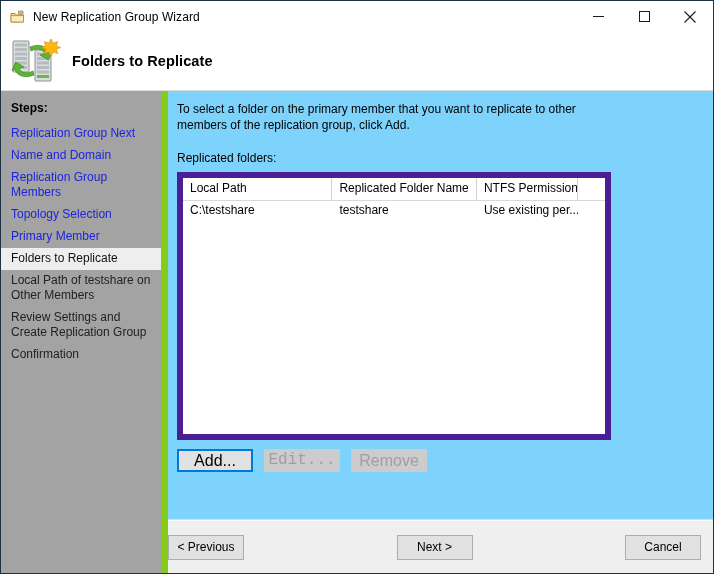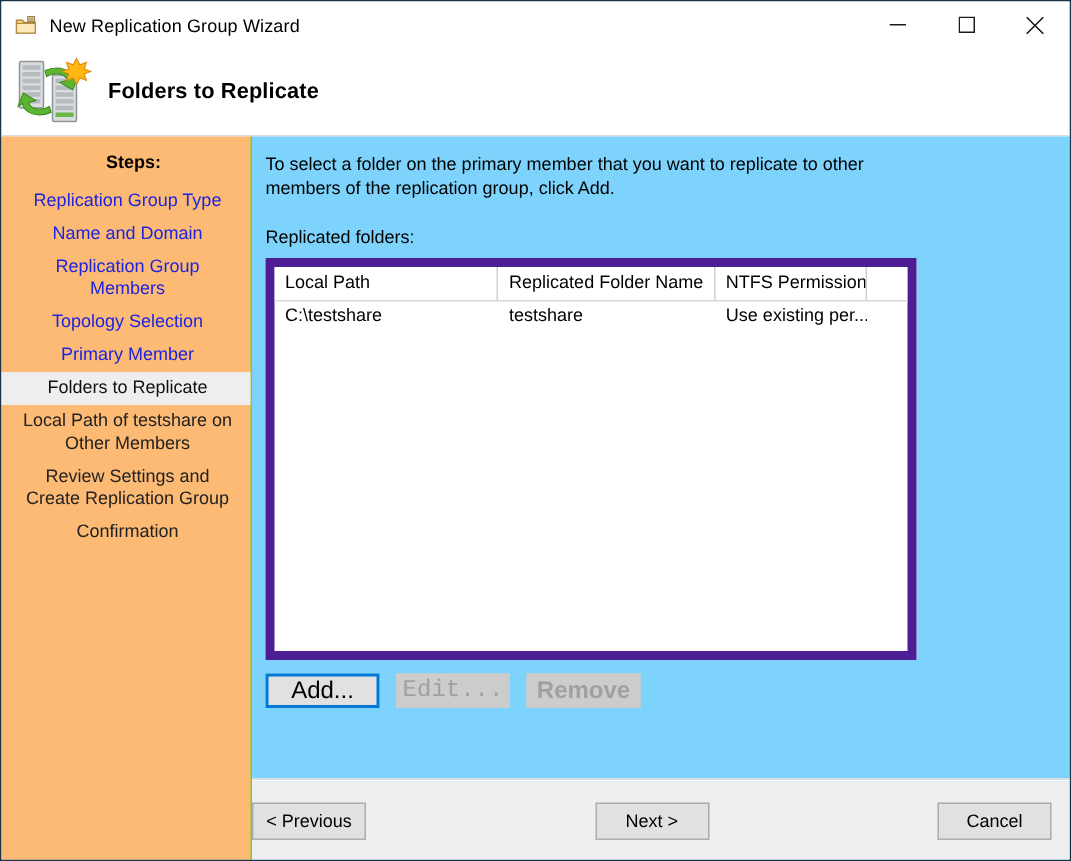--- a/index.html
+++ b/index.html
@@ -99,26 +99,25 @@
     flex: 1 1 auto;
     display: flex;
     min-height: 0;
     position: relative;
   }
 
   
   #sidebar {
     width: 167px;
     min-width: 167px;
-    background: #fdba74;
-    border-right: 1px solid #84cc16;
+    background: #a3a3a3;
+    border-right: 7px solid #84cc16;
     box-sizing: border-box;
     padding-top: 9px;
     position: relative;
-    text-align: center;
   }
   #steps-label {
     font-size: 12px;
     font-weight: bold;
     color: #000000;
     padding: 0 0 0 10px;
     line-height: 16px;
     margin-bottom: 7px;
   }
   .step-item {
@@ -232,21 +231,21 @@
     background: #e1e1e1;
     line-height: 19px;
   }
   .btn.disabled {
     color: #a0a0a0;
     background: #cccccc;
     border: 1px solid #cccccc;
   }
   #btn-add    { width: 76px; }
   #btn-edit   { width: 76px; font-family: Liberation Mono, monospace; }
-  #btn-remove { width: 76px; font-weight: bold; }
+  #btn-remove { width: 76px; }
 
   
   #footer-sep {
     height: 1px;
     background: #ffffff;
     border-top: 1px solid #dddddd;
   }
   #footer {
     height: 52px;
     min-height: 52px;
@@ -332,21 +331,21 @@
         <path d="M41 2 L43.2 6.2 L47.6 4.6 L46.2 9 L50.6 10.6 L46.2 12.2 L47.6 16.6 L43.2 15 L41 19.2 L38.8 15 L34.4 16.6 L35.8 12.2 L31.4 10.6 L35.8 9 L34.4 4.6 L38.8 6.2 Z" fill="#ffb712" stroke="#e08b0b" stroke-width="0.7"></path>
       </svg>
     </div>
     <div id="wizard-header-title">Folders to Replicate</div>
   </div>
 
   <div id="body-area">
 
     <div id="sidebar">
       <div id="steps-label">Steps:</div>
-      <div class="step-item done">Replication Group Type</div>
+      <div class="step-item done">Replication Group Next</div>
       <div class="step-item done">Name and Domain</div>
       <div class="step-item done">Replication Group Members</div>
       <div class="step-item done">Topology Selection</div>
       <div class="step-item done">Primary Member</div>
       <div class="step-item current">Folders to Replicate</div>
       <div class="step-item future">Local Path of testshare on Other Members</div>
       <div class="step-item future">Review Settings and Create Replication Group</div>
       <div class="step-item future">Confirmation</div>
     </div>
 

